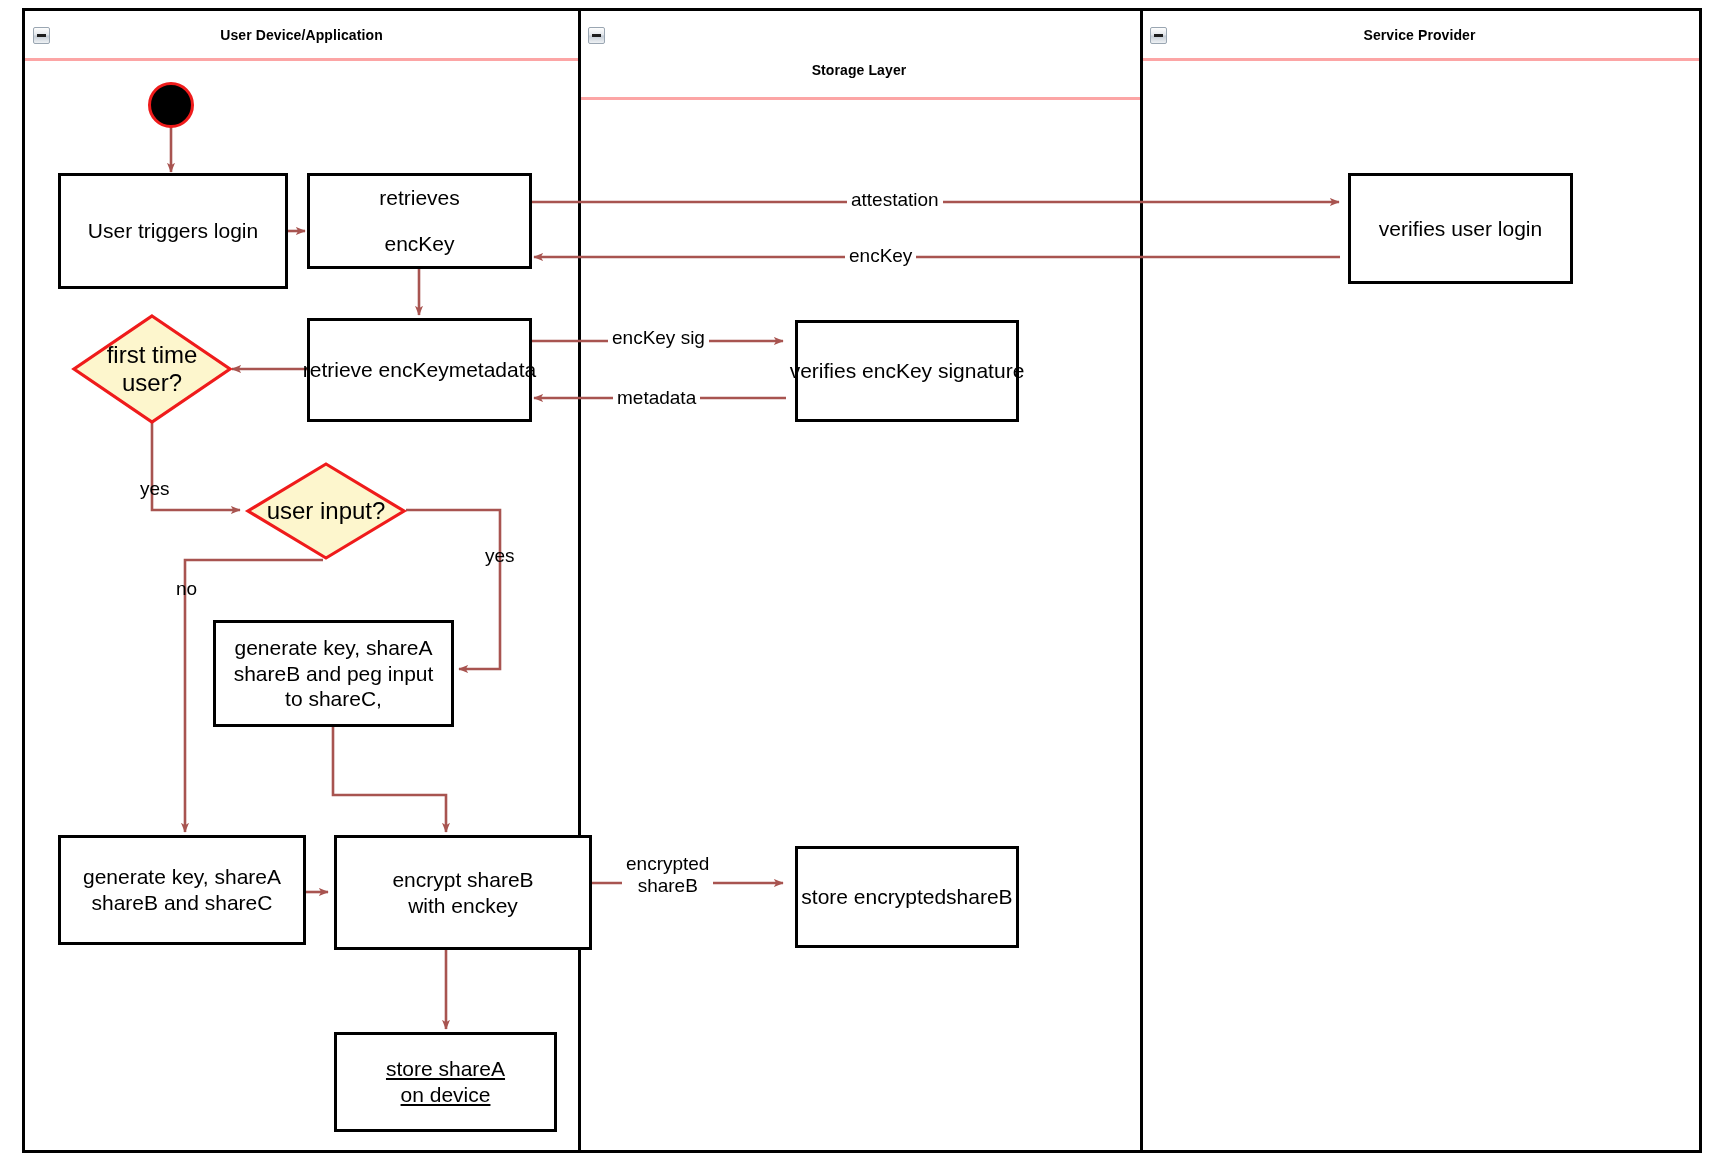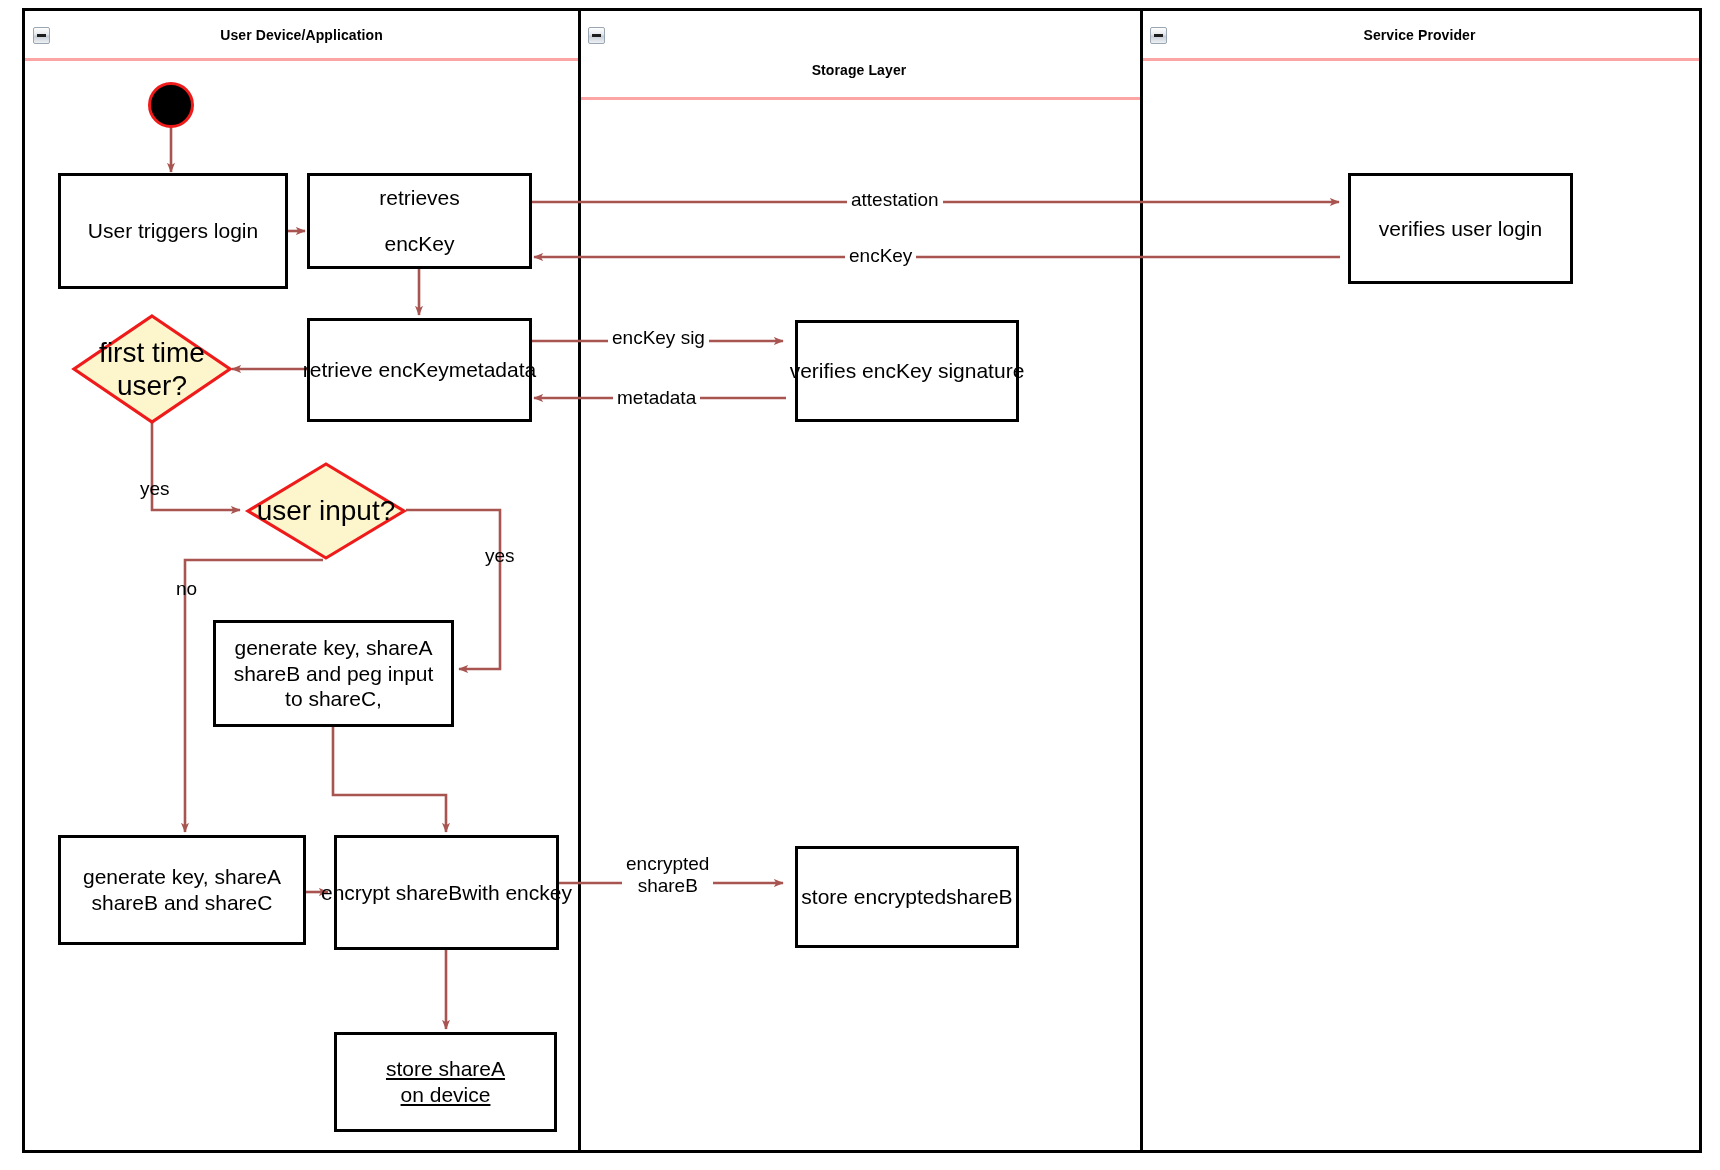--- a/index.html
+++ b/index.html
@@ -86,21 +86,21 @@
   .decision svg {
     position: absolute;
     top: 0;
     left: 0;
     overflow: visible;
   }
   .decision .dlabel {
     position: relative;
     z-index: 2;
     text-align: center;
-    font-size: 28px;
+    font-size: 24px;
     line-height: 1.18;
     color: #000000;
     white-space: nowrap;
   }
   .start-node {
     position: absolute;
     border-radius: 50%;
     background: #000000;
     border: 3px solid #ef1b1b;
     box-sizing: border-box;
@@ -234,21 +234,21 @@
     <span>generate key, shareA</span>
     <span>shareB and peg input</span>
     <span>to shareC,</span>
   </div>
 
   <div class="node" style="left:58px; top:835px; width:248px; height:110px; flex-direction:column;">
     <span>generate key, shareA</span>
     <span>shareB and shareC</span>
   </div>
 
-  <div class="node" style="left:334px; top:835px; width:225px; height:115px; flex-direction:row;">
+  <div class="node" style="left:334px; top:835px; width:258px; height:115px; flex-direction:column;">
     <span>encrypt shareB</span>
     <span>with enckey</span>
   </div>
 
   <div class="node" style="left:334px; top:1032px; width:223px; height:100px; flex-direction:column;text-decoration:underline;">
     <span>store shareA</span>
     <span>on device</span>
   </div>
 
   <div class="node overflow" style="left:795px; top:320px; width:224px; height:102px;">

